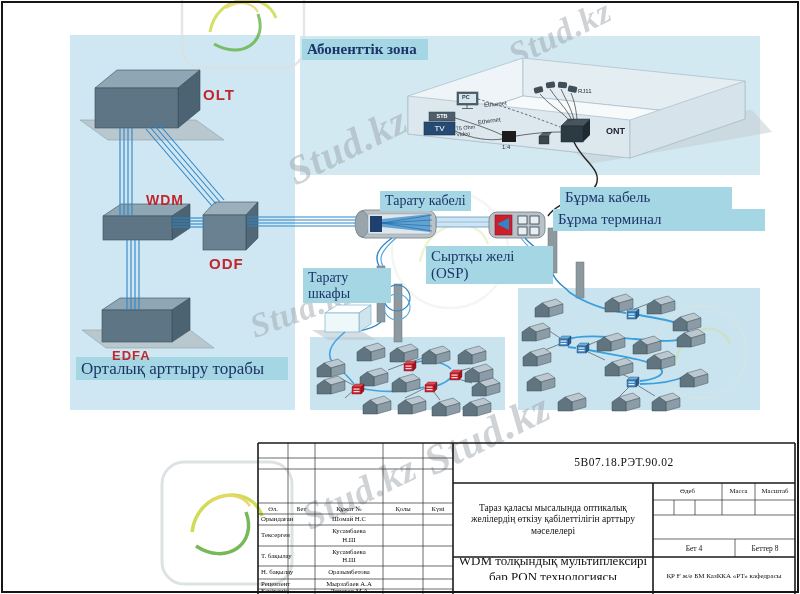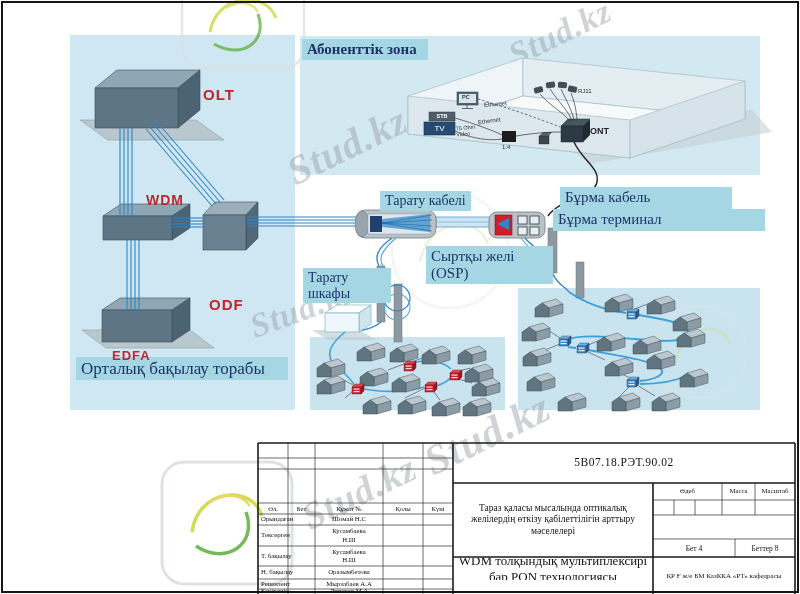--- a/index.html
+++ b/index.html
@@ -338,36 +338,36 @@
       <line x1="795" y1="443" x2="795" y2="594"></line>
     </g>
   </svg>
 
   <div class="lbl" style="left:302px;top:39px;width:126px;font-size:15px;font-weight:bold;">Абоненттік зона</div>
   <div class="lbl" style="left:380px;top:191px;font-size:14px;white-space:nowrap;">Тарату кабелі</div>
   <div class="lbl" style="left:560px;top:187px;width:172px;height:22px;font-size:15px;">Бұрма кабель</div>
   <div class="lbl" style="left:553px;top:209px;width:212px;height:22px;font-size:15px;">Бұрма терминал</div>
   <div class="lbl" style="left:426px;top:246px;width:127px;font-size:15px;">Сыртқы желі (OSP)</div>
   <div class="lbl" style="left:303px;top:268px;width:88px;font-size:14px;">Тарату шкафы</div>
-  <div class="lbl" style="left:76px;top:357px;width:212px;font-size:17px;">Орталық бақылау торабы</div>
+  <div class="lbl" style="left:76px;top:357px;width:212px;font-size:17px;">Орталық арттыру торабы</div>
 
   <div class="redlbl" style="left:203px;top:86px;font-size:15px;">OLT</div>
   <div class="redlbl" style="left:146px;top:192px;font-size:14px;">WDM</div>
-  <div class="redlbl" style="left:209px;top:255px;font-size:15px;margin-top:41px;">ODF</div>
+  <div class="redlbl" style="left:209px;top:255px;font-size:15px;">ODF</div>
   <div class="redlbl" style="left:112px;top:348px;font-size:13px;">EDFA</div>
 
   <div class="tiny" style="left:462px;top:95px;font-size:5.5px;font-weight:bold;color:#2c3e50;">PC</div>
   <div class="tiny" style="left:484px;top:101px;font-size:6px;transform:rotate(-5deg);">Ethernet</div>
   <div class="tiny" style="left:429px;top:114px;width:26px;font-size:5.5px;font-weight:bold;color:#fff;text-align:center;">STB</div>
   <div class="tiny" style="left:424px;top:125px;width:31px;font-size:8px;font-weight:normal;color:#fff;text-align:center;">TV</div>
   <div class="tiny" style="left:456px;top:125px;width:30px;font-size:5.5px;transform:rotate(-6deg);">75 Ohm Video</div>
   <div class="tiny" style="left:478px;top:118px;font-size:6px;transform:rotate(-8deg);">Ethernet</div>
   <div class="tiny" style="left:502px;top:144px;font-size:6px;">1:4</div>
   <div class="tiny" style="left:578px;top:88px;font-size:6px;">RJ11</div>
-  <div class="tiny" style="left:590px;top:127px;font-size:9px;font-weight:bold;color:#223;">ONT</div>
+  <div class="tiny" style="left:590px;top:127px;font-size:9px;font-weight:bold;color:#223;padding-left:16px;">ONT</div>
 
   <div class="tb" style="left:453px;top:443px;width:342px;height:40px;font-size:11.5px;letter-spacing:0.5px;">5В07.18.РЭТ.90.02</div>
   <div class="tb" style="left:456px;top:485px;width:194px;height:70px;font-size:9.5px;">Тараз қаласы мысалында оптикалық желілердің өткізу қабілеттілігін арттыру мәселелері</div>
   <div class="tb" style="left:456px;top:558px;width:194px;height:22px;font-size:13px;">WDM толқындық мультиплексирі бар PON технологиясы</div>
   <div class="tb" style="left:655px;top:559px;width:138px;height:34px;font-size:7px;">ҚР Ғ ж/е БМ КазККА «РТ» кафедрасы</div>
 
   <div class="tb" style="left:258px;top:503px;width:30px;height:11px;font-size:6.5px;">Өл.</div>
   <div class="tb" style="left:288px;top:503px;width:27px;height:11px;font-size:6.5px;">Бет</div>
   <div class="tb" style="left:315px;top:503px;width:68px;height:11px;font-size:6.5px;">Құжат №</div>
   <div class="tb" style="left:383px;top:503px;width:40px;height:11px;font-size:6.5px;">Қолы</div>

